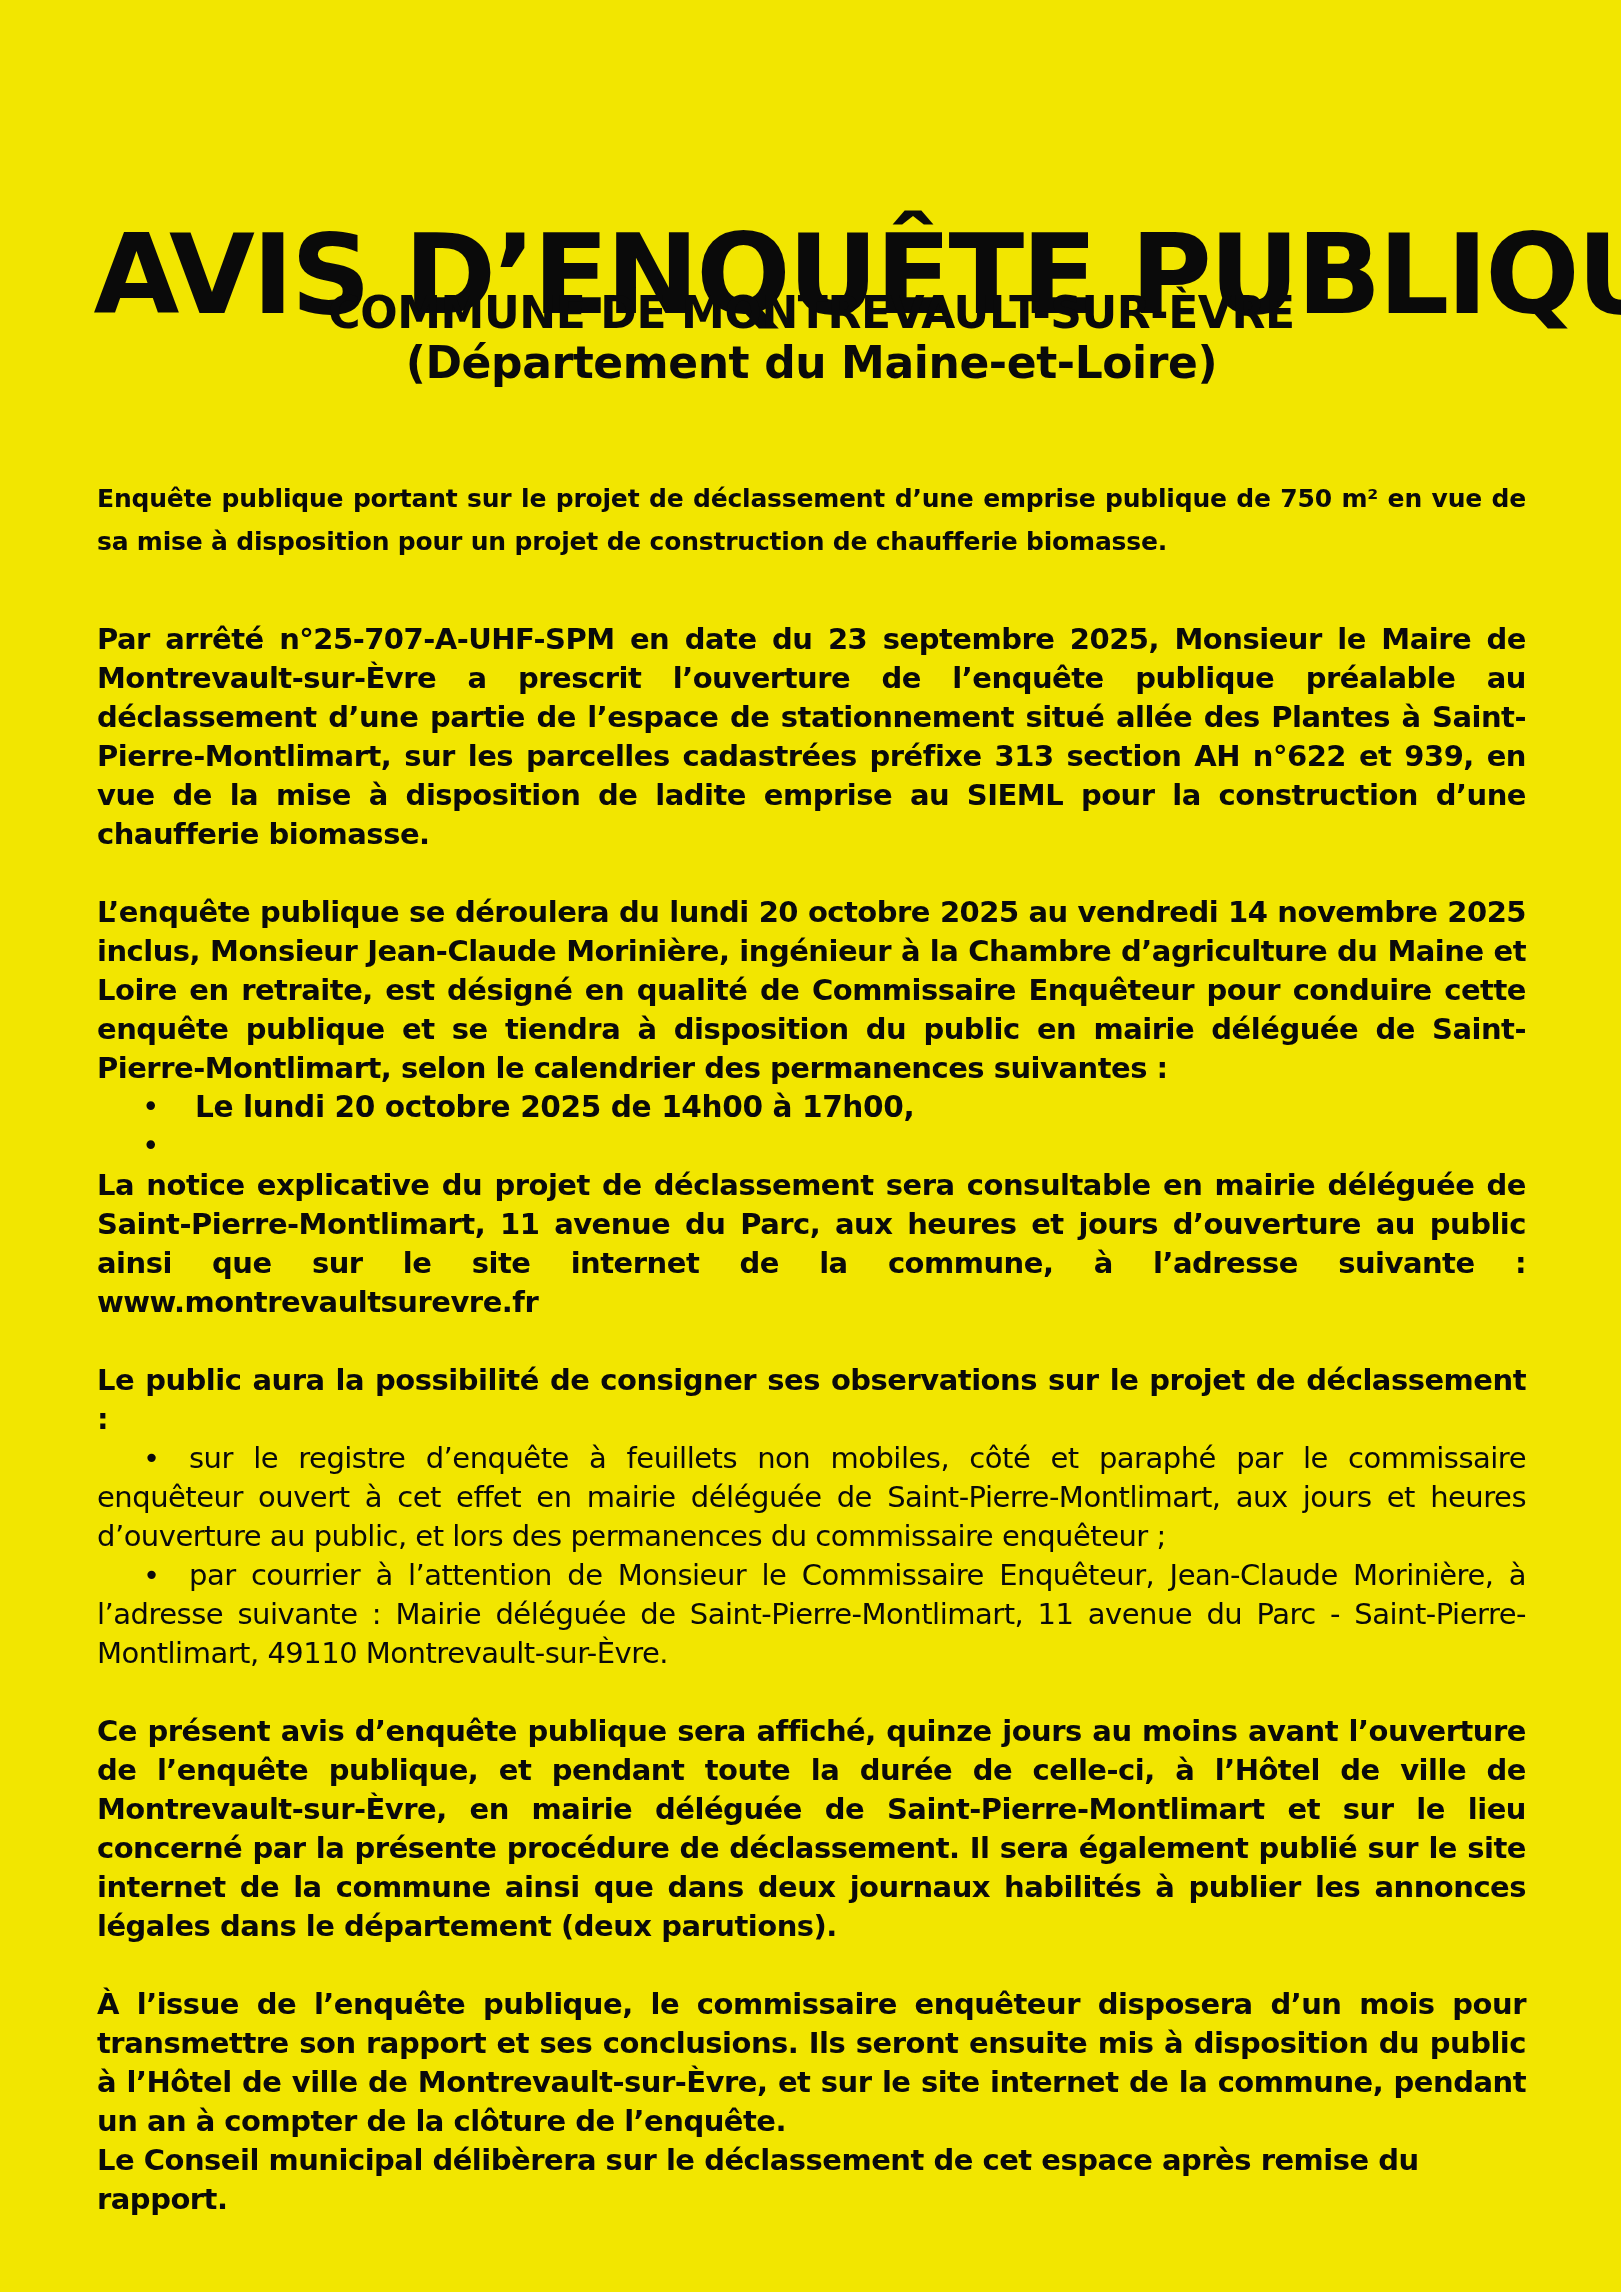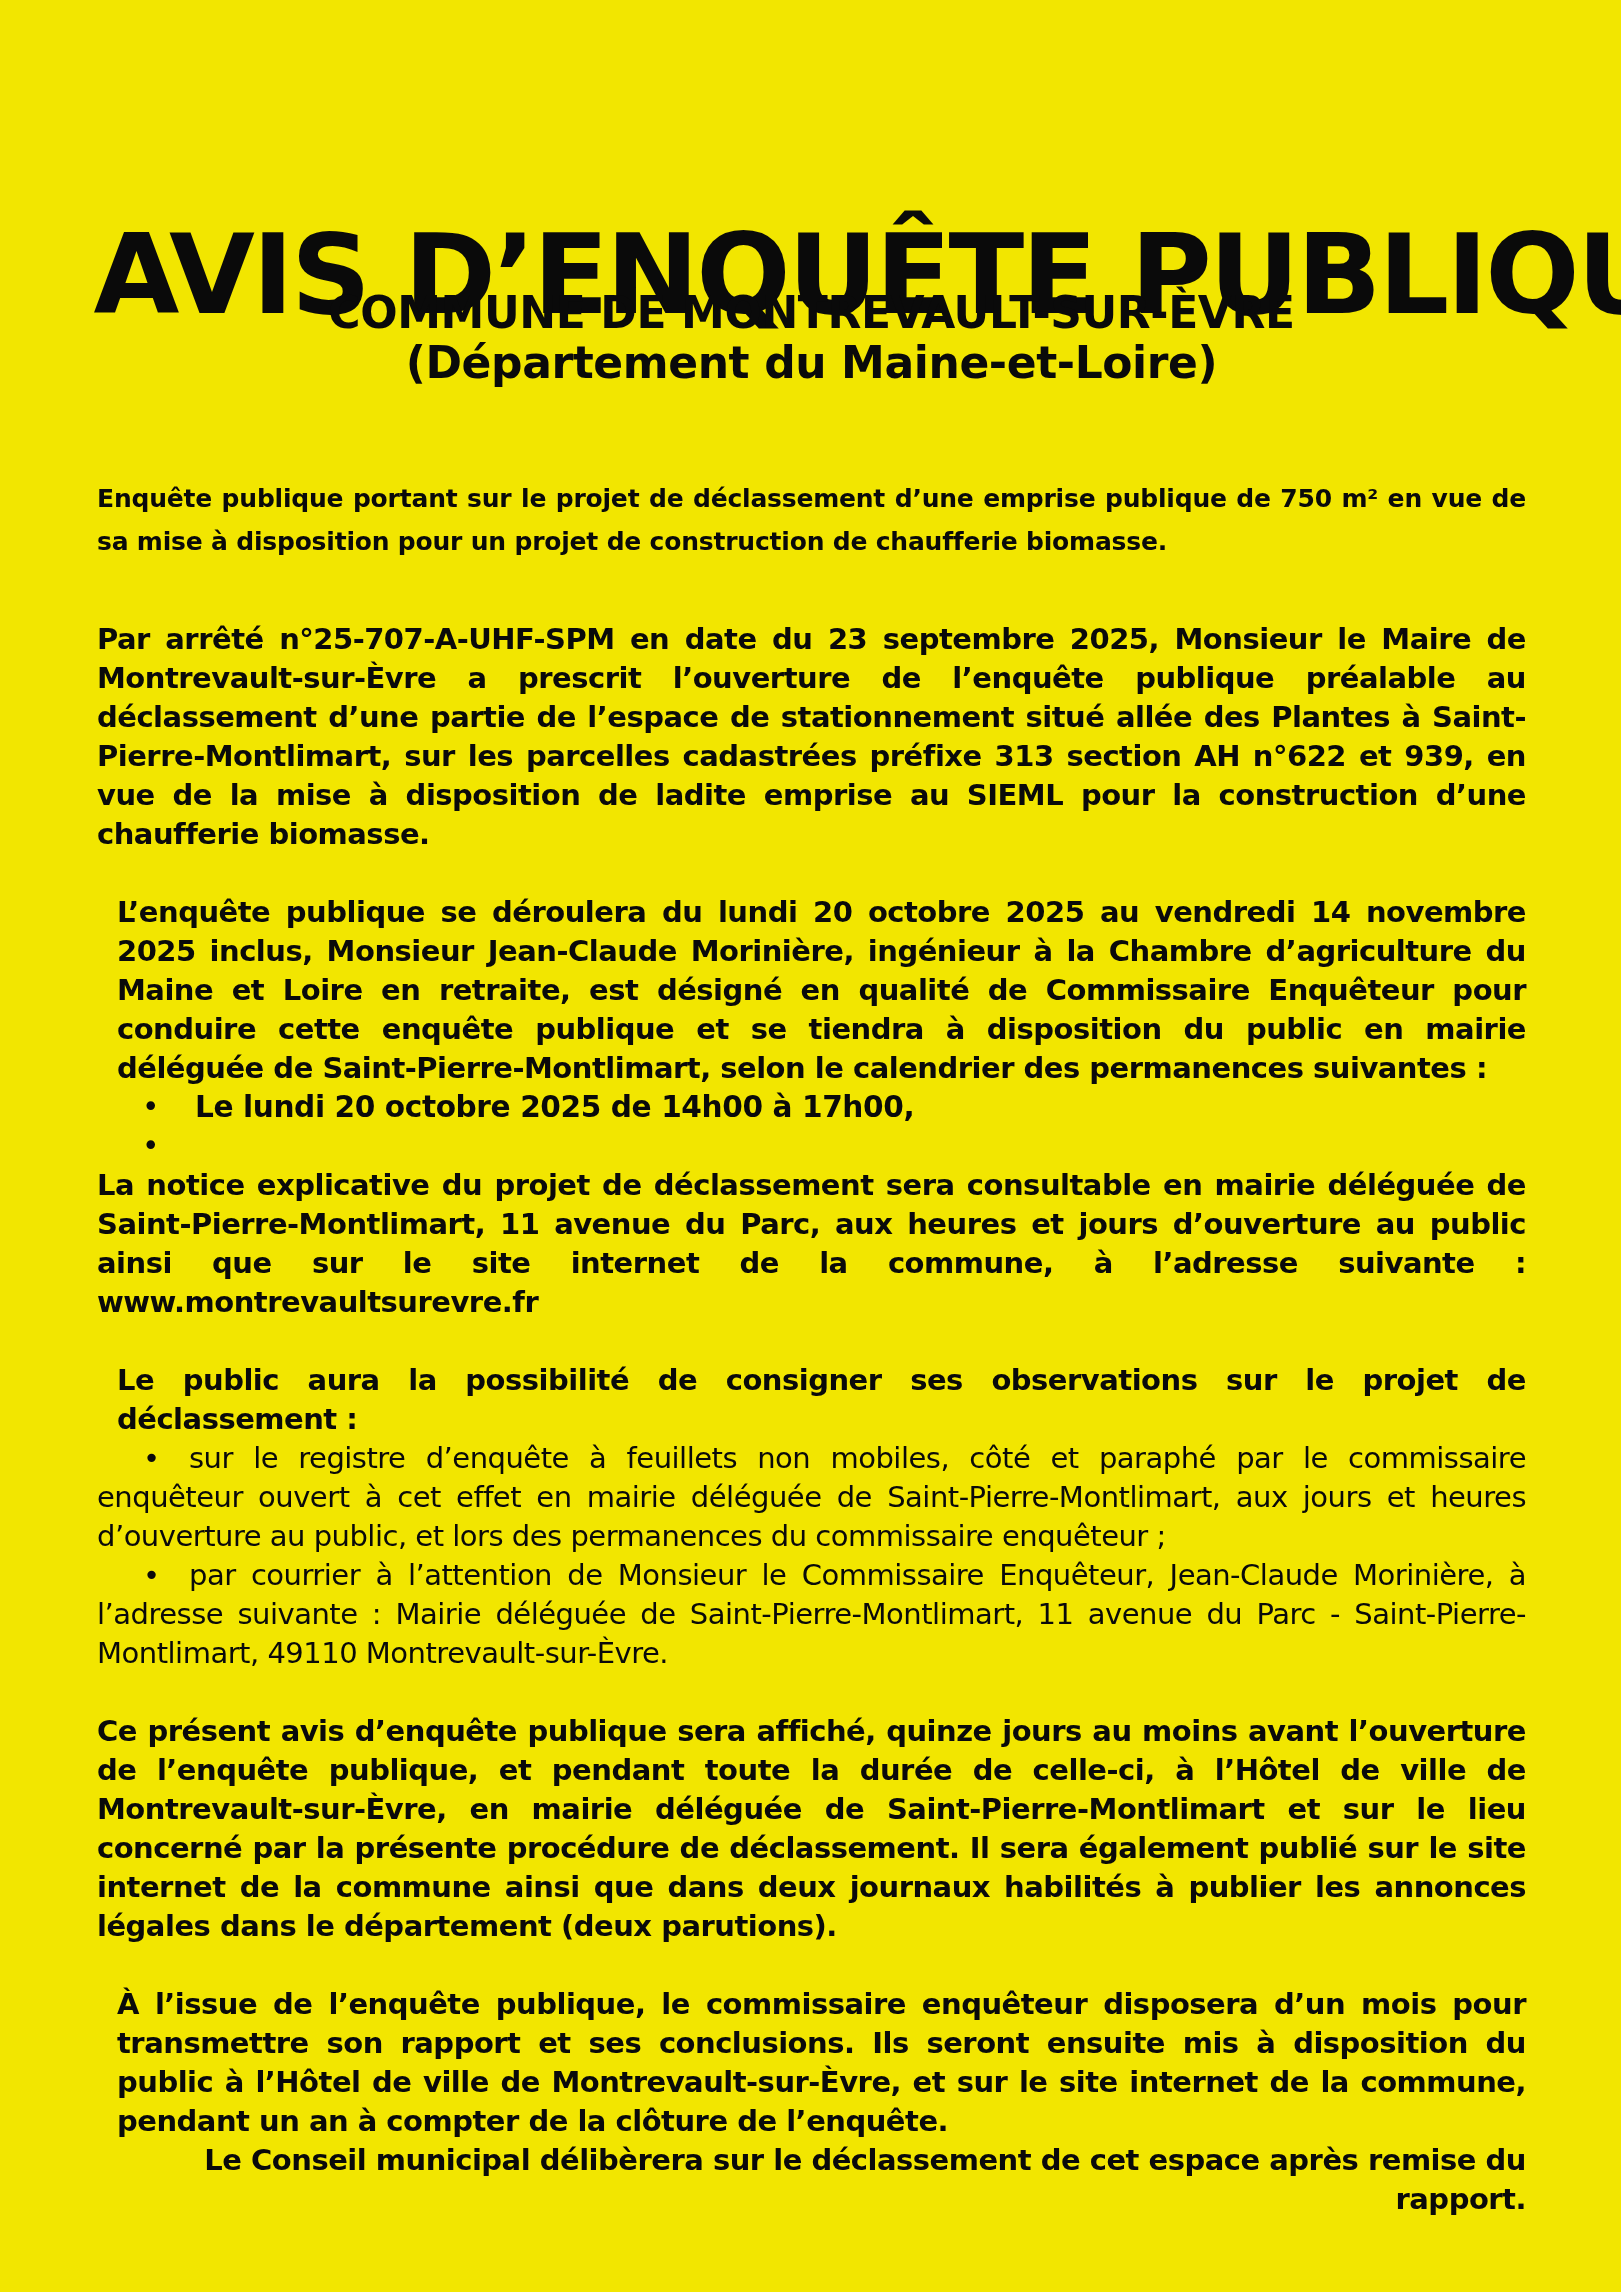--- a/index.html
+++ b/index.html
@@ -64,22 +64,22 @@
     width: 1429px;
     font-size: 29px;
     line-height: 39px;
     letter-spacing: -0.5px;
   }
   .para {
     margin: 0 0 39px 0;
     text-align: justify;
     font-weight: bold;
   }
-  .para.tight { margin-bottom: 0; margin-left: 20px; }
-  .para.last { margin-bottom: 16px; text-align: right; }
+  .para.tight { margin-bottom: 0; }
+  .para.last { margin-bottom: 16px; text-align: left; }
   ul.dates {
     list-style: none;
     margin: 0 0 39px 0;
     padding: 0;
   }
   ul.dates li {
     position: relative;
     padding-left: 98px;
     font-weight: bold;
     font-size: 29.6px;

